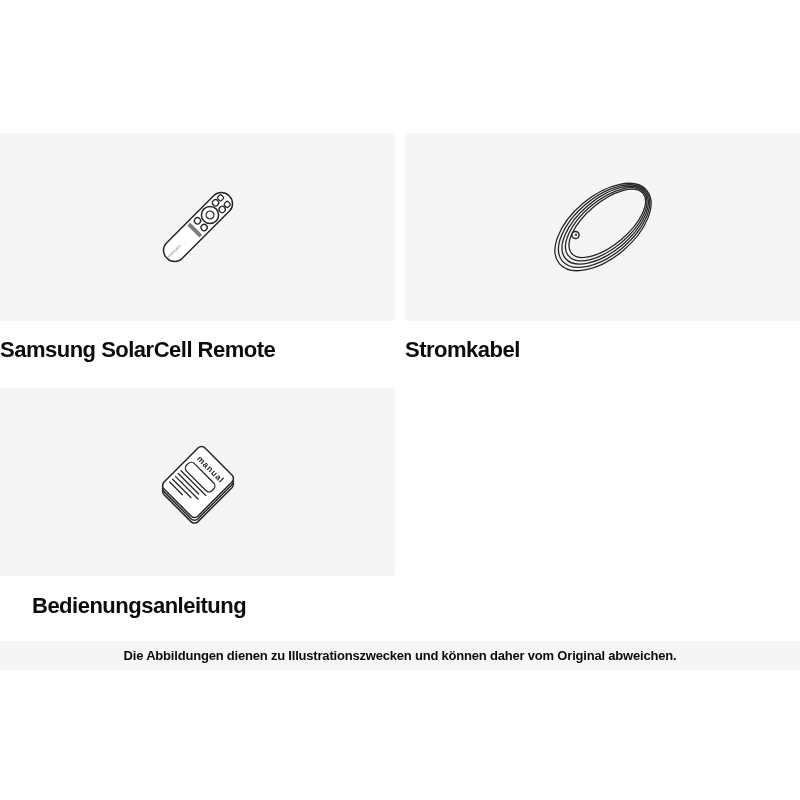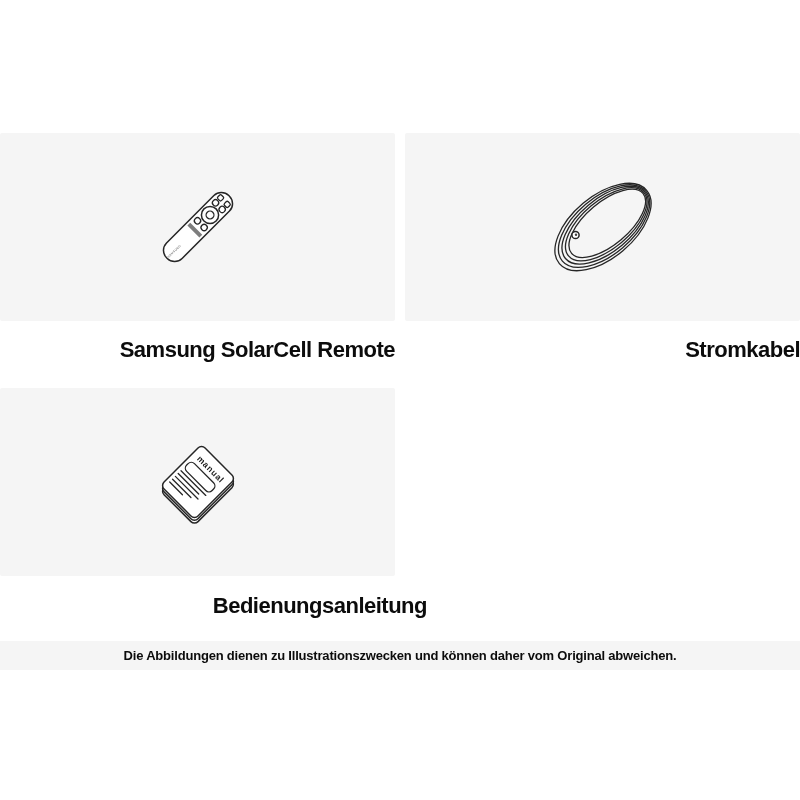--- a/index.html
+++ b/index.html
@@ -15,21 +15,21 @@
     background:var(--panel-bg,#f5f5f5);
     border-radius:2px;
     display:flex;align-items:center;justify-content:center;
   }
   .panel-remote{left:0;top:133px;width:395px;height:188px;}
   .panel-cable{left:405px;top:133px;width:395px;height:188px;}
   .panel-manual{left:0;top:388px;width:395px;height:188px;}
   .item-label{
     position:absolute;
     width:395px;
-    text-align:right;
+    text-align:left;
     font-size:22px;
     font-weight:700;
     letter-spacing:-0.5px;
     color:var(--label-color,#0c0c0c);
     line-height:26px;
   }
   .label-remote{left:0;top:337px;}
   .label-cable{left:405px;top:337px;}
   .label-manual{left:0;top:593px;padding-left:32px;}
   .footer-strip{

